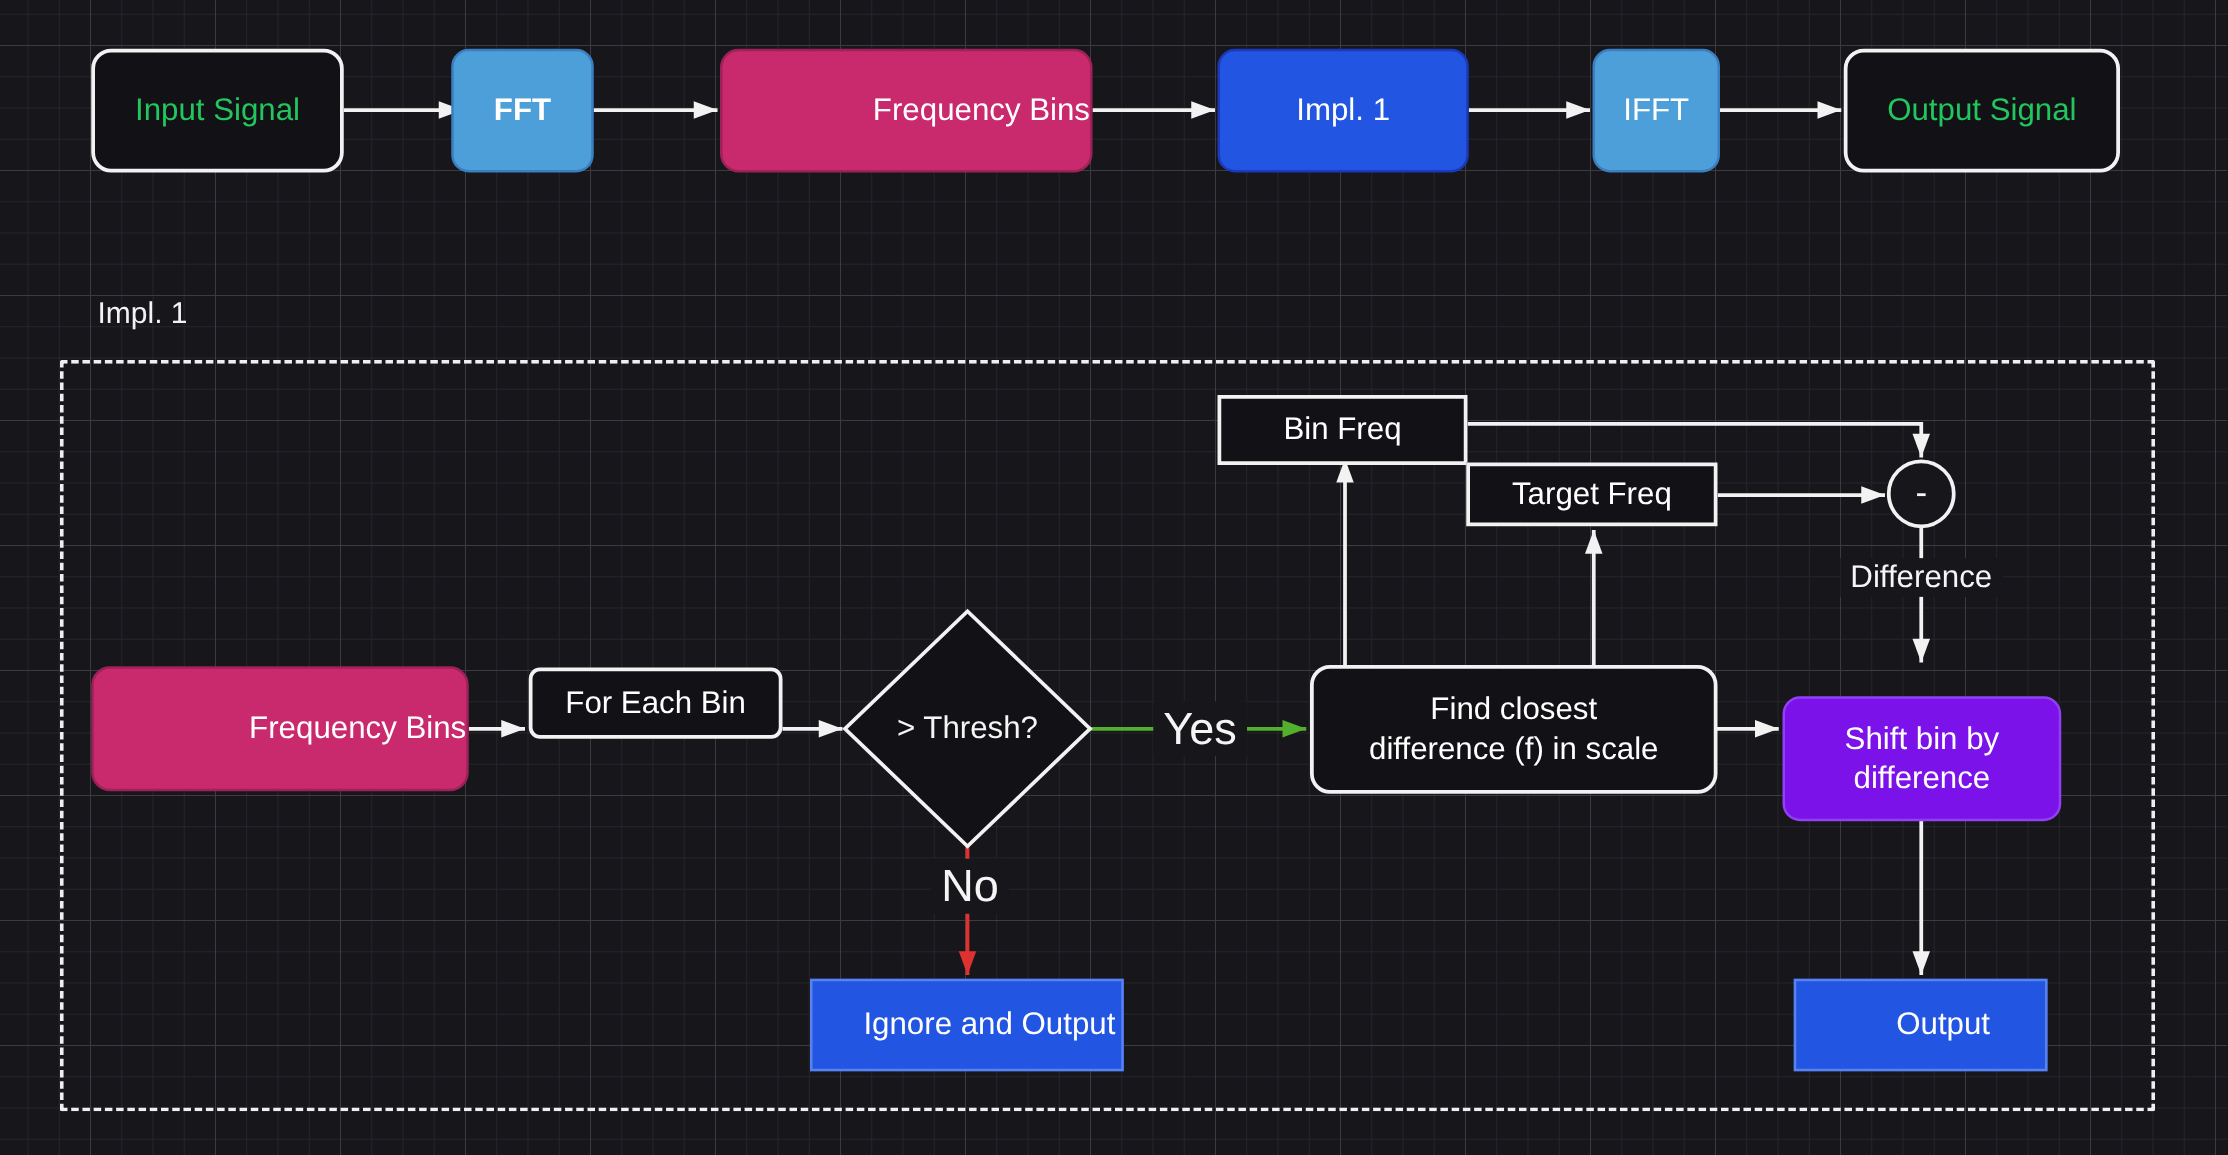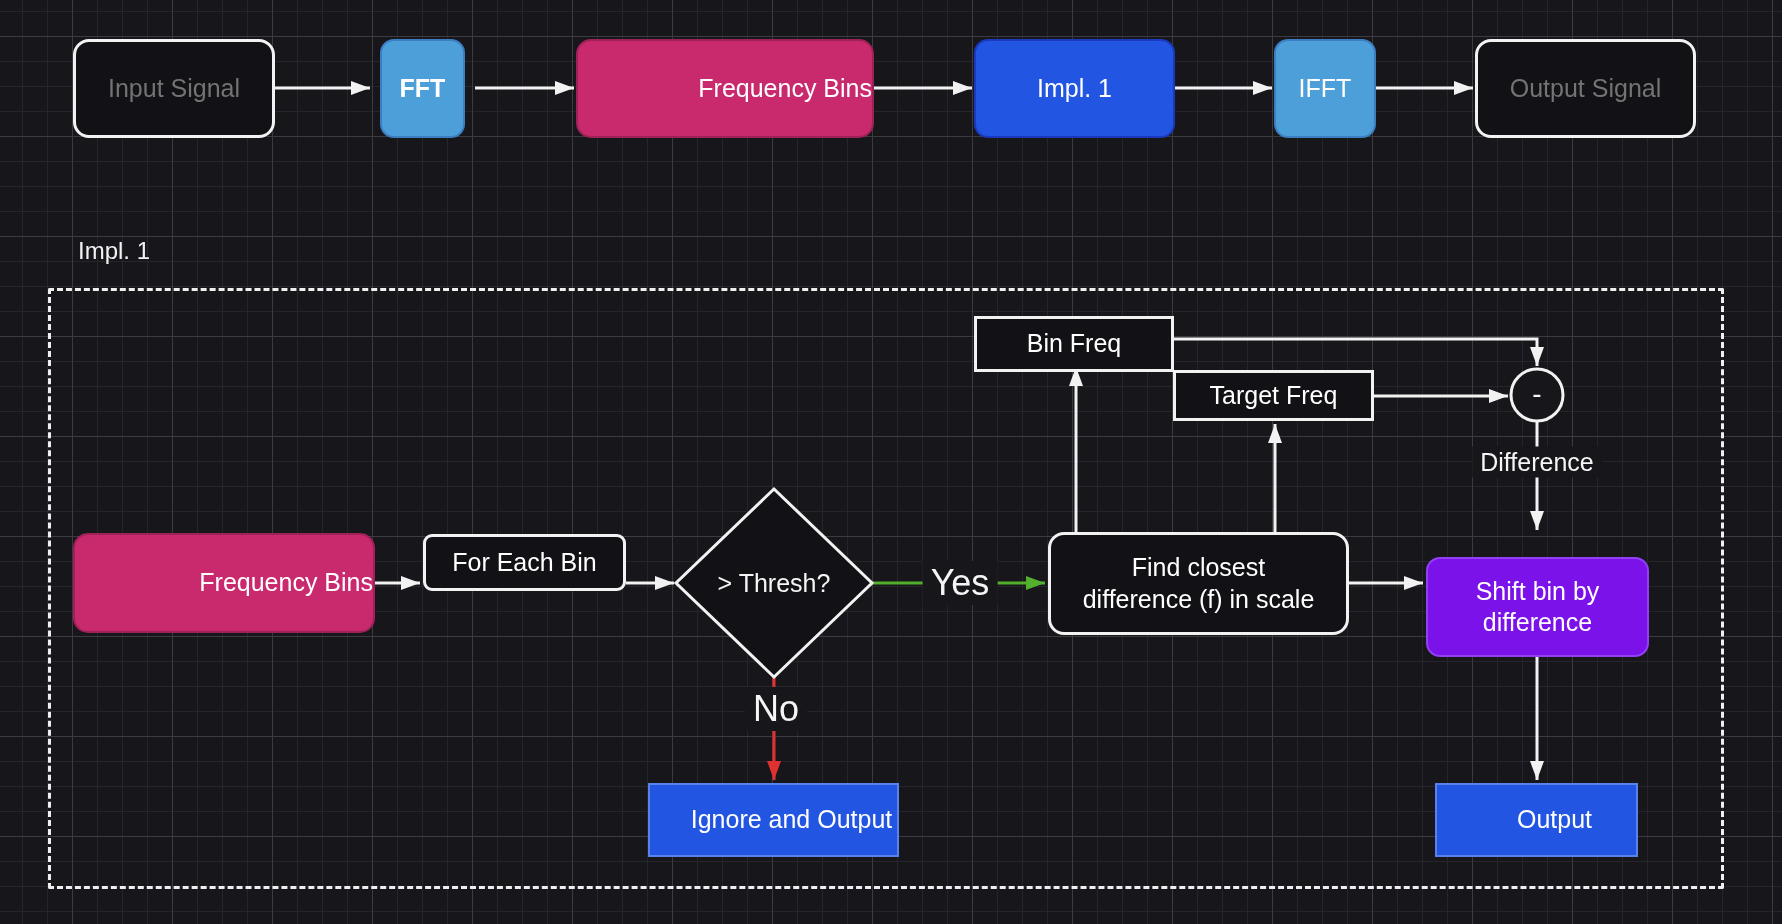--- a/index.html
+++ b/index.html
@@ -16,21 +16,21 @@
     background-position:0 36px,72px 0,0 11px,22px 0;
     font-family:"Liberation Sans", sans-serif;
     color:#fff;
   }
   svg.edges{position:absolute;left:0;top:0;width:1782px;height:924px;}
   .node{
     position:absolute;display:flex;flex-direction:column;align-items:center;justify-content:center;
     text-align:center;font-size:25px;line-height:1.25;color:#ffffff;
   }
   .node span{pointer-events:none;}
-  .outline{background:#121116;border:3px solid #f2f2f2;border-radius:16px;color:#737373;}
+  .outline{background:#121116;border:3px solid #f2f2f2;border-radius:16px;color:#22c55e;}
   .lightblue{background:#4d9fda;border:2px solid #3b7fc2;border-radius:14px;}
   .lightblue.bold{font-weight:bold;}
   .pink{background:#c9296d;border:2px solid #9e2257;border-radius:15px;align-items:flex-end;}
   .blue{background:#2255e2;border:2px solid #1b39bd;border-radius:14px;}
   .bluerect{background:#2255e2;border:2px solid #5a82ec;border-radius:0;padding-left:36px;}
   .purple{background:#7b12e9;border:2px solid #9240f3;border-radius:14px;margin-top:24px;}
   .darkrect{background:#121116;border:3px solid #f2f2f2;border-radius:0;}
   .darkround{background:#121116;border:3px solid #f2f2f2;border-radius:9px;}
   .find{background:#121116;border:3px solid #f2f2f2;border-radius:16px;}
   .free-label{position:absolute;color:#f2f2f2;font-size:24px;}
@@ -87,21 +87,21 @@
     <path d="M1537,633 V780" stroke="#f2f2f2" stroke-width="3" fill="none" marker-end="url(#aw)"></path>
 
     <polygon points="774,489 872,583 774,677 676,583" fill="#121116" stroke="#f2f2f2" stroke-width="3"></polygon>
 
     <circle cx="1537" cy="395" r="26" fill="#17161b" stroke="#f2f2f2" stroke-width="3"></circle>
   </svg>
 
   <div class="node outline" style="left:73px;top:39px;width:202px;height:99px">
     <span>Input Signal</span>
   </div>
-  <div class="node lightblue bold" style="left:380px;top:39px;width:85px;height:99px">
+  <div class="node lightblue bold" style="left:361px;top:39px;width:114px;height:99px">
     <span>FFT</span>
   </div>
   <div class="node pink" style="left:576px;top:39px;width:298px;height:99px">
     <span>Frequency Bins</span>
   </div>
   <div class="node blue" style="left:974px;top:39px;width:201px;height:99px">
     <span>Impl. 1</span>
   </div>
   <div class="node lightblue" style="left:1274px;top:39px;width:102px;height:99px">
     <span>IFFT</span>
@@ -122,21 +122,21 @@
   <div class="shape-label" style="left:774px;top:583px">&gt; Thresh?</div>
 
   <div class="node darkrect" style="left:974px;top:316px;width:200px;height:56px">
     <span>Bin Freq</span>
   </div>
   <div class="node darkrect" style="left:1173px;top:370px;width:201px;height:51px">
     <span>Target Freq</span>
   </div>
   <div class="shape-label minus-sign" style="left:1537px;top:394px">-</div>
 
-  <div class="node find" style="left:1048px;top:532px;width:301px;height:103px">
+  <div class="node find" style="left:1048px;top:532px;width:326px;height:103px">
     <span>Find closest</span>
     <span>difference (f) in scale</span>
   </div>
   <div class="node purple" style="left:1426px;top:533px;width:223px;height:100px">
     <span>Shift bin by</span>
     <span>difference</span>
   </div>
 
   <div class="node bluerect" style="left:648px;top:783px;width:251px;height:74px">
     <span>Ignore and Output</span>

